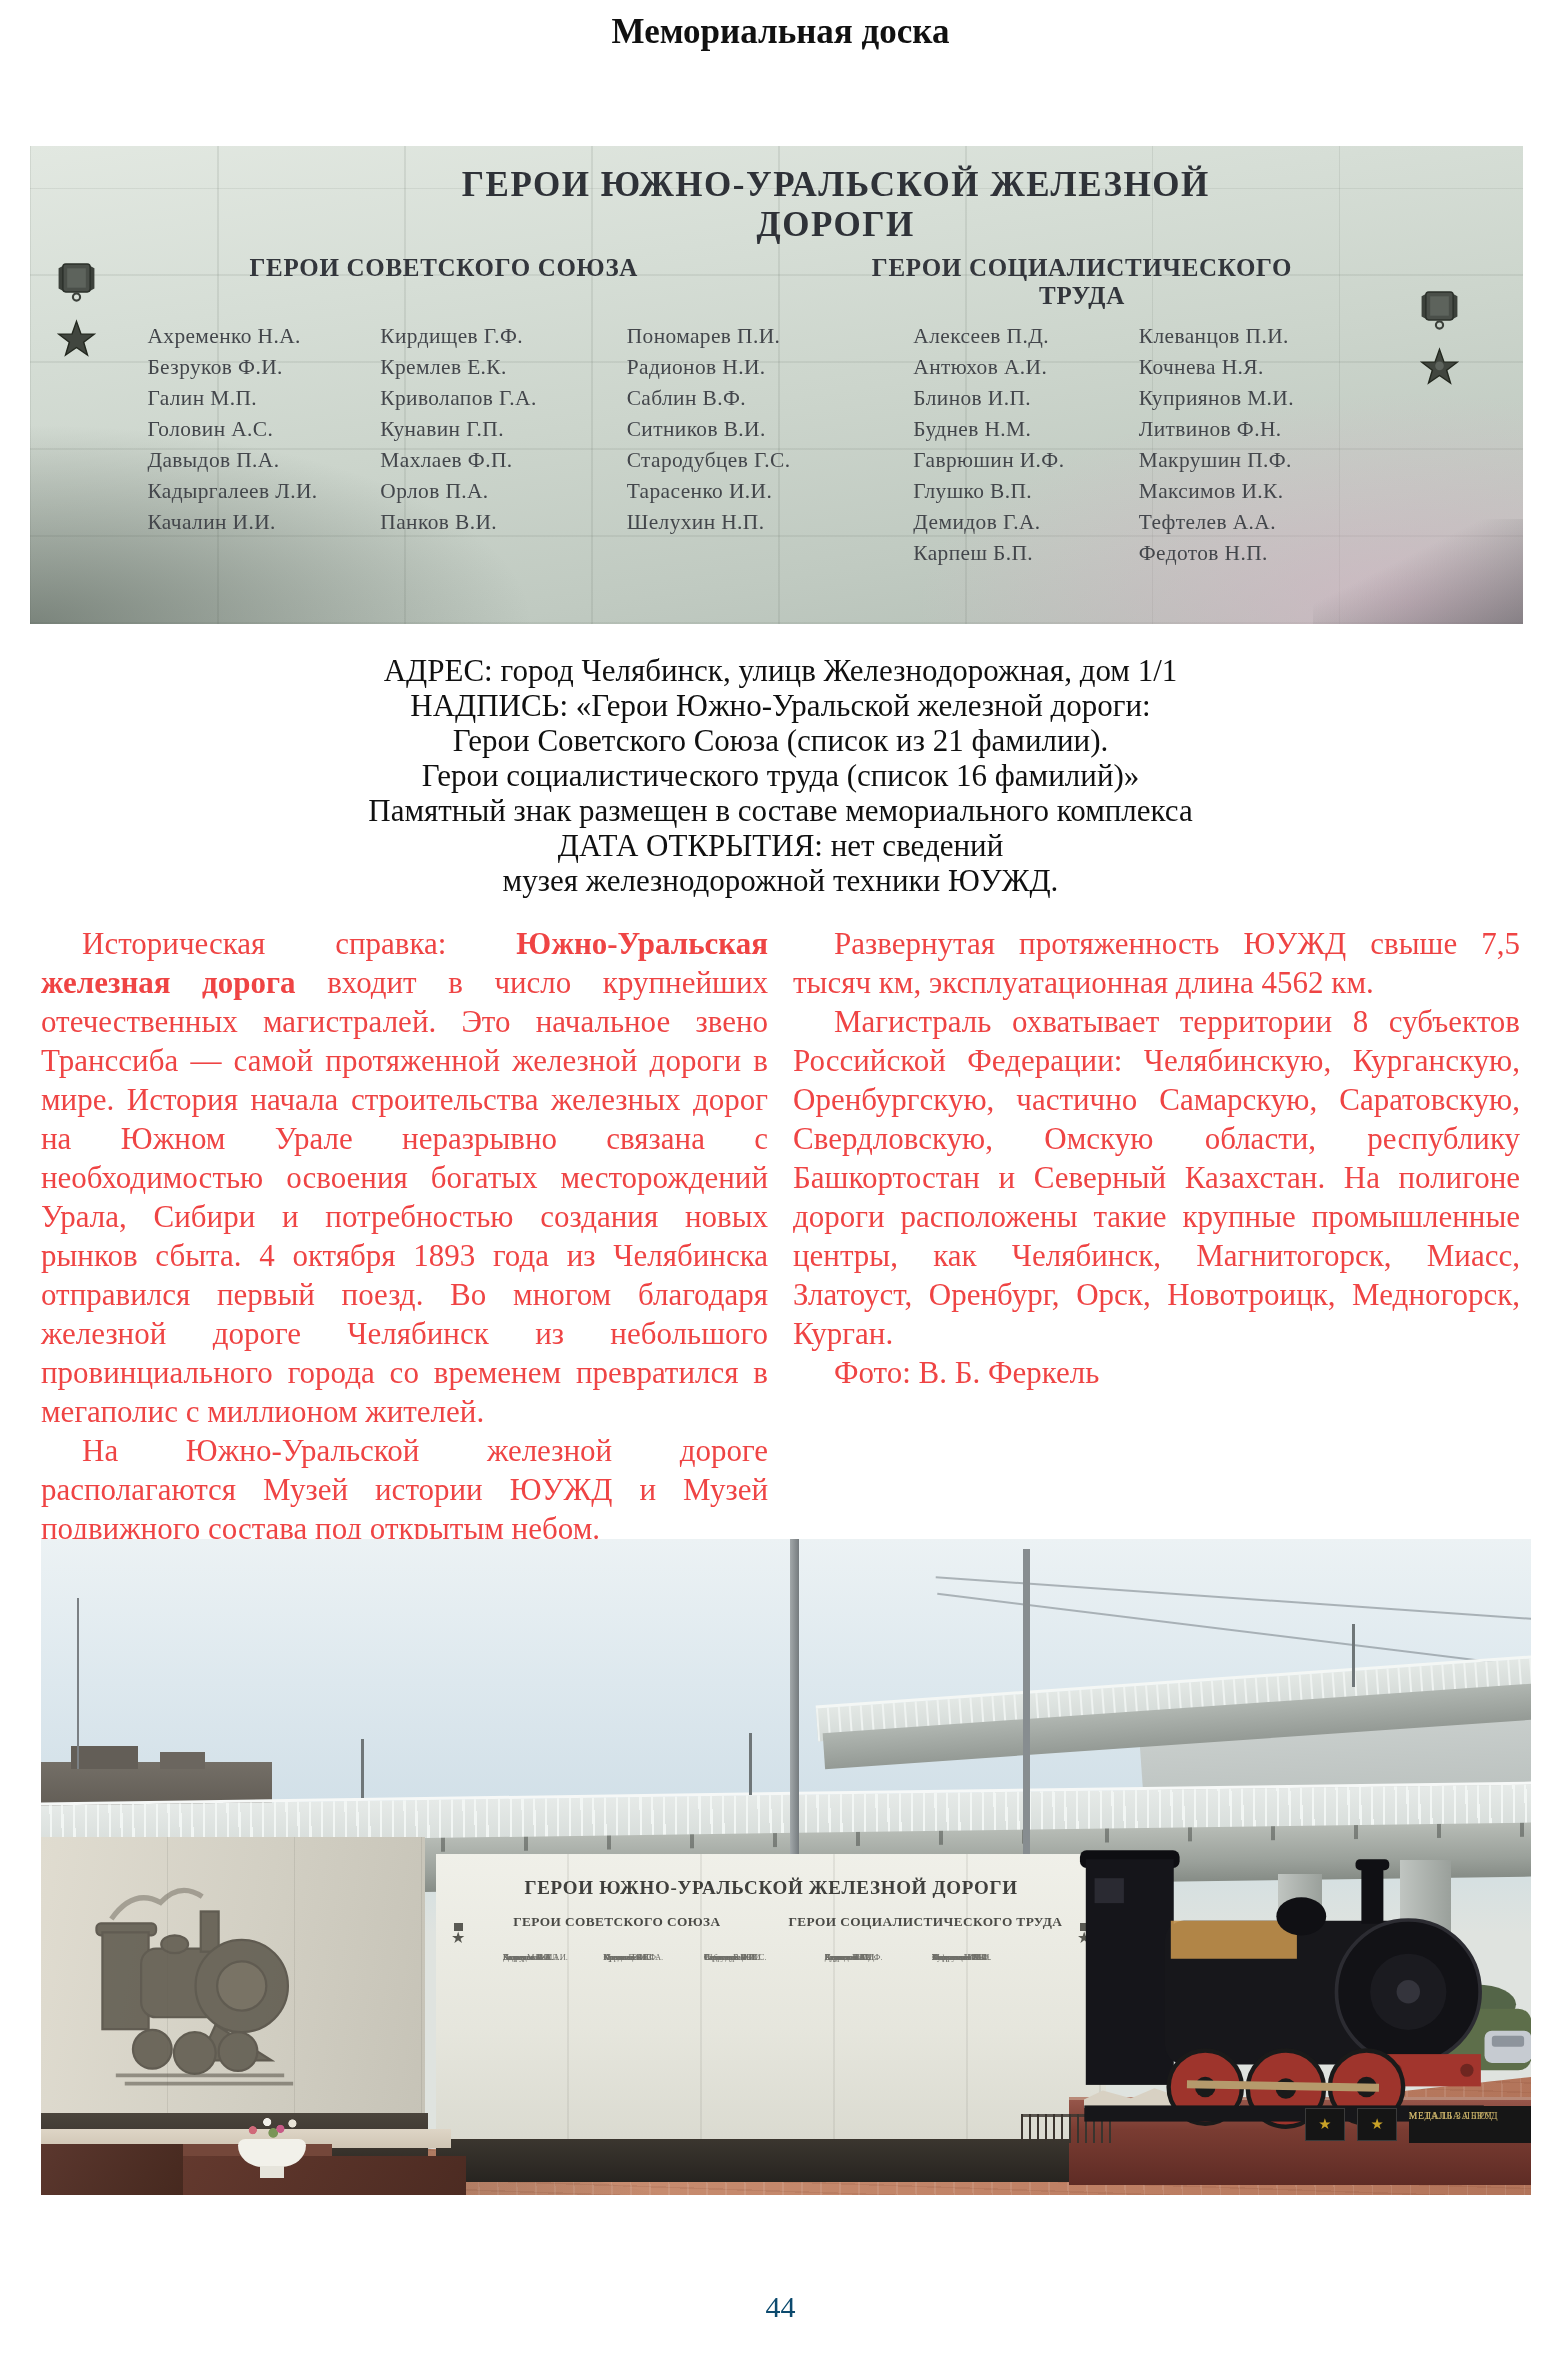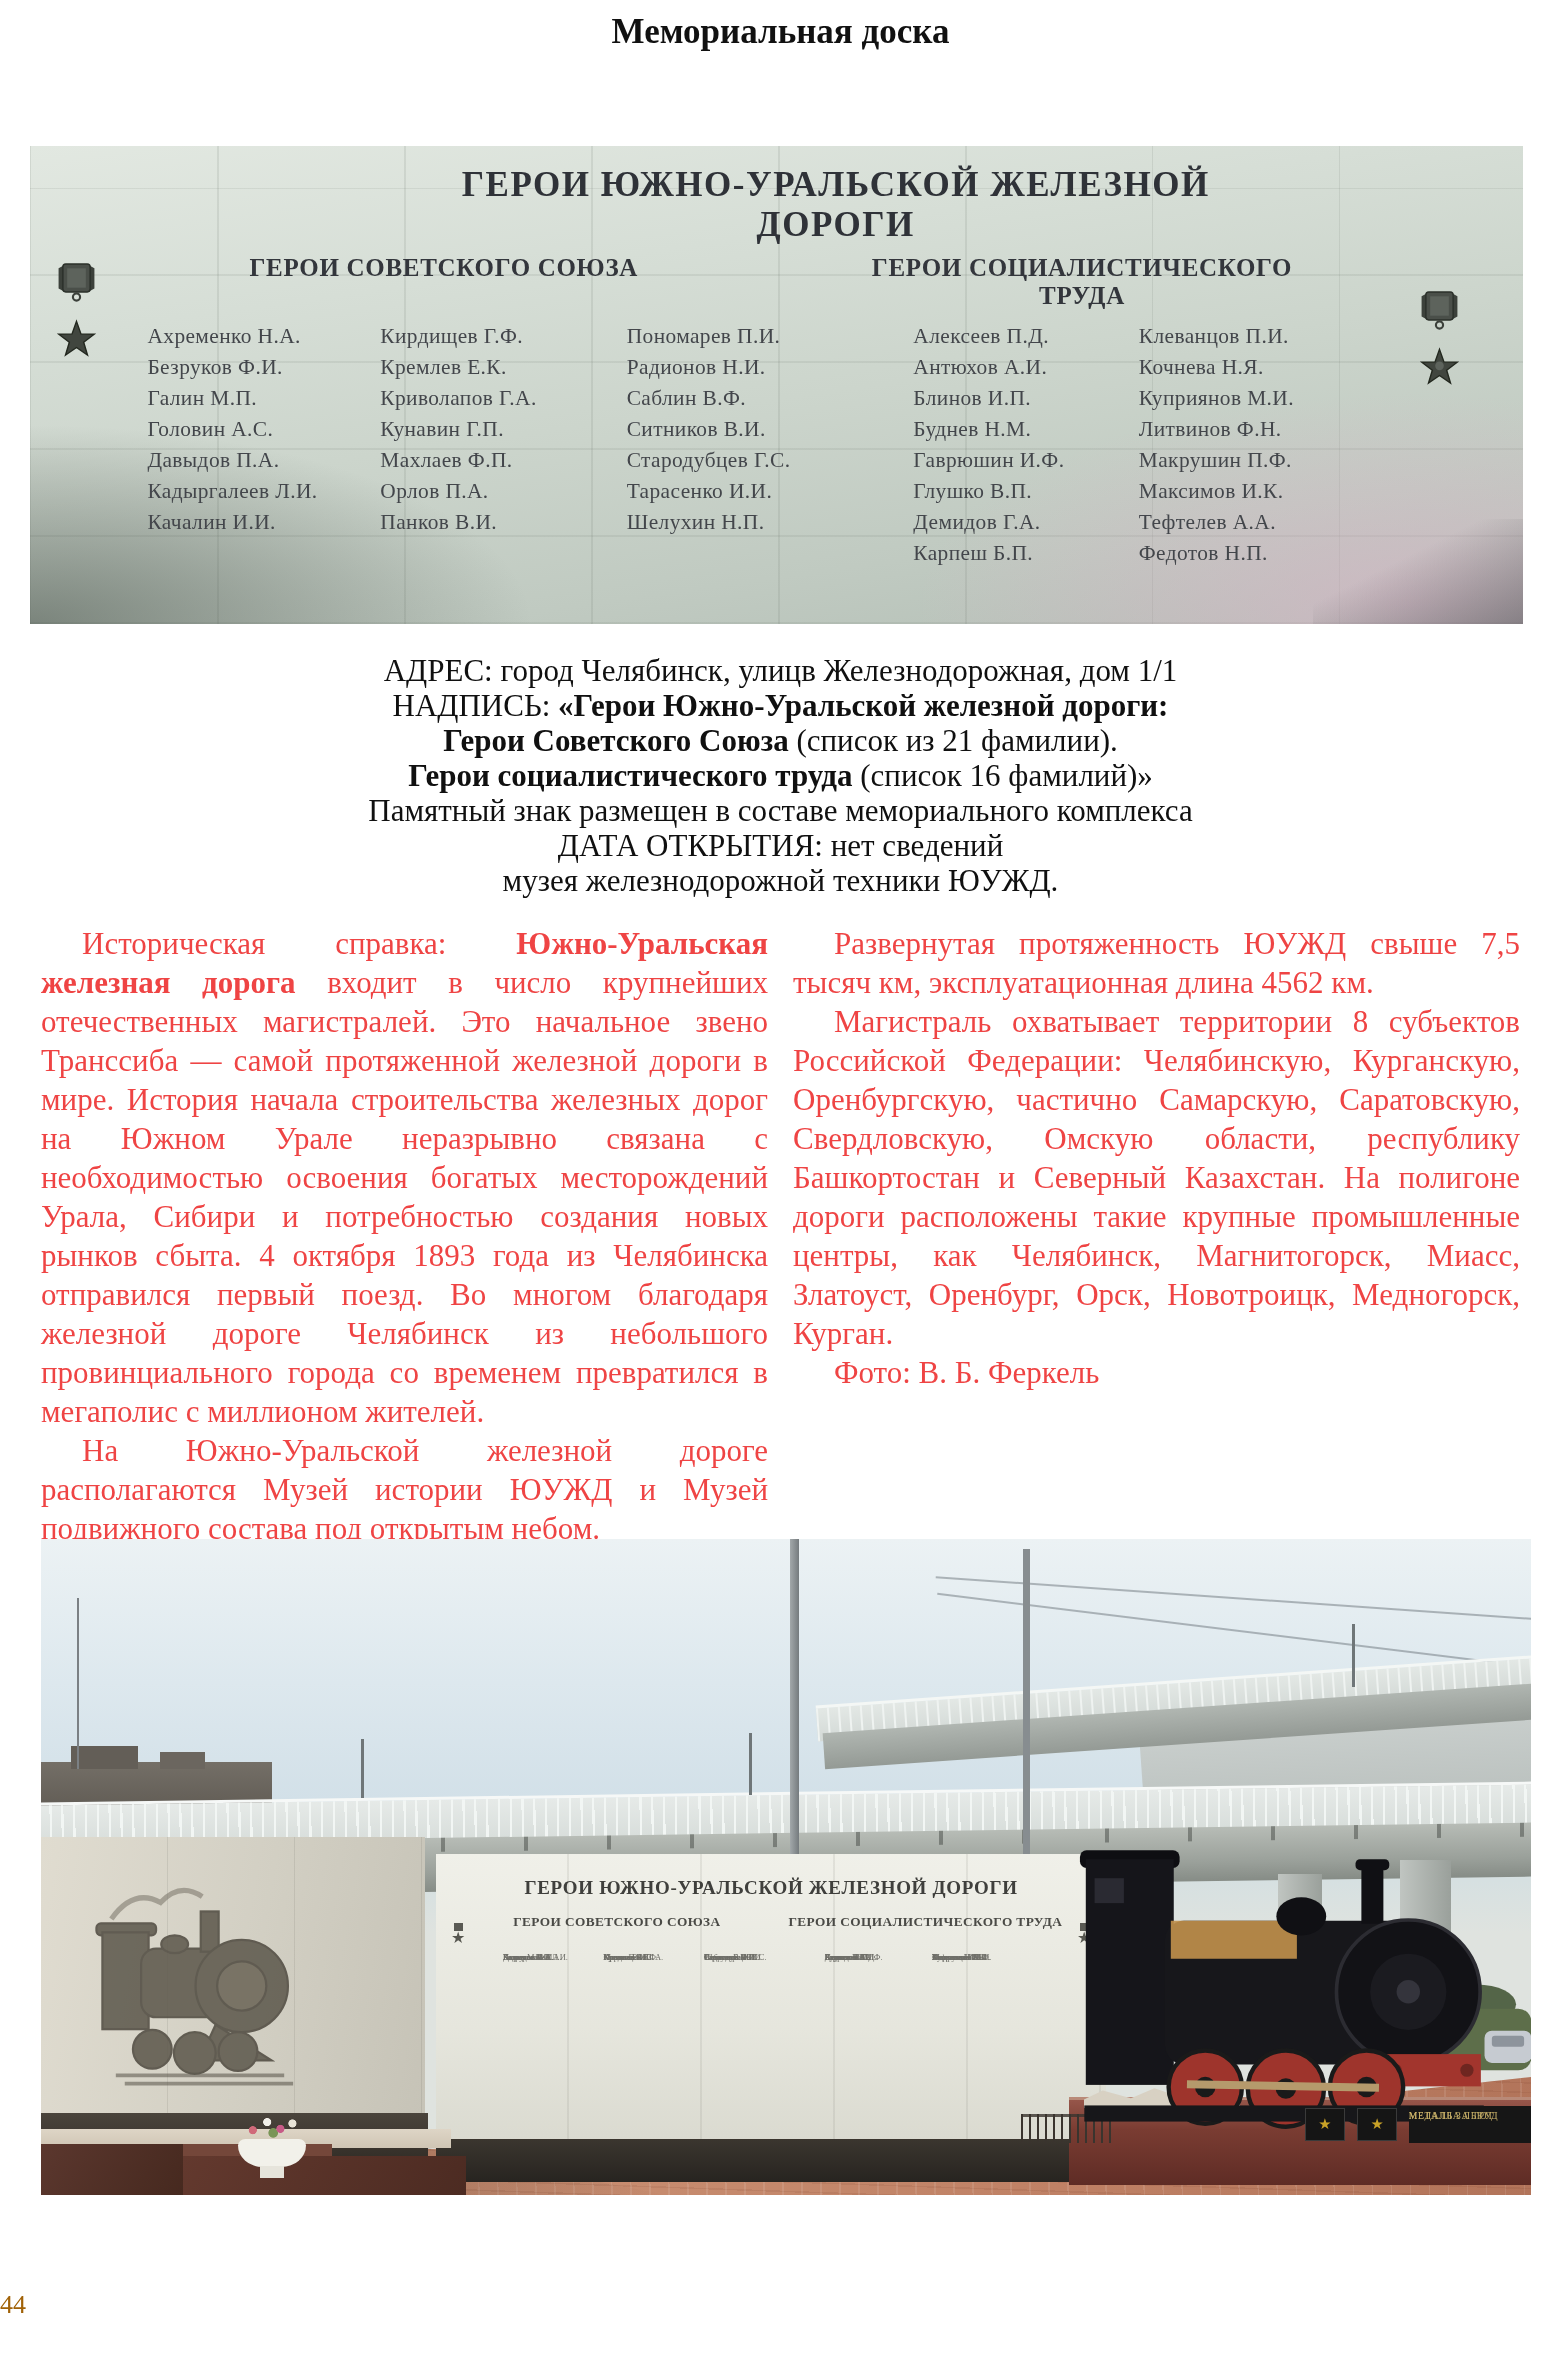--- a/index.html
+++ b/index.html
@@ -34,21 +34,21 @@
   .p1-name-col{position:absolute;top:36.6%;font-size:21.4px;line-height:31px;
      color:#43464b;letter-spacing:0.4px;white-space:nowrap;}
   .p1c1{left:7.9%;} .p1c2{left:23.5%;} .p1c3{left:40%;} .p1c4{left:59.2%;} .p1c5{left:74.3%;}
   .medal{position:absolute;width:43px;height:115px;}
   .medal.left{left:1.7%;top:24%;}
   .medal.right{left:93%;top:30%;}
 
   
   .details{position:absolute;top:653px;left:0;width:100%;text-align:center;
            font-size:31px;line-height:35px;color:#101010;}
-  .details b{font-weight:bold;}
+  .details b{font-weight:normal;}
 
   
   .article{position:absolute;top:924px;left:41px;width:1480px;display:flex;gap:25px;
            font-size:31px;line-height:39px;text-align:justify;color:#ef4444;}
   .article .col{width:727px;}
   .article p{margin:0;text-indent:41px;}
   .article b{font-weight:bold;}
   .article i{font-style:italic;}
 
   
@@ -159,22 +159,22 @@
      background-image:radial-gradient(circle 3.7px at 18% 60%,#d06a7a 0 3.7px,transparent 4.4px),
        radial-gradient(circle 3.7px at 42% 30%,#f2f0ea 0 3.7px,transparent 4.4px),
        radial-gradient(circle 3.7px at 64% 55%,#c75b87 0 3.7px,transparent 4.4px),
        radial-gradient(circle 3.7px at 84% 35%,#e8e4d8 0 3.7px,transparent 4.4px),
        radial-gradient(circle 4.4px at 52% 70%,#7a9557 0 4.4px,transparent 5.2px);}
   .p2-vase .bowl{left:0;top:38%;width:100%;height:44%;background:#f2f1ea;
      border-radius:14% 14% 48% 48%/30% 30% 100% 100%;}
   .p2-vase .foot{left:32%;top:80%;width:36%;height:18%;background:#e6e4db;}
 
   
-  .pageno{position:absolute;top:2290px;left:0;width:100%;
-          font-size:26px;color:#a16207;}
+  .pageno{position:absolute;top:2290px;left:0;width:100%;text-align:center;
+          font-size:30px;color:#0c4a6e;}
 </style>
 </head>
 <body>
 
 <div class="page">
 
   <div class="kicker">Мемориальная доска</div>
 
   <figure class="photo1" style="margin:0;">
     <div class="p1-grid"></div>

